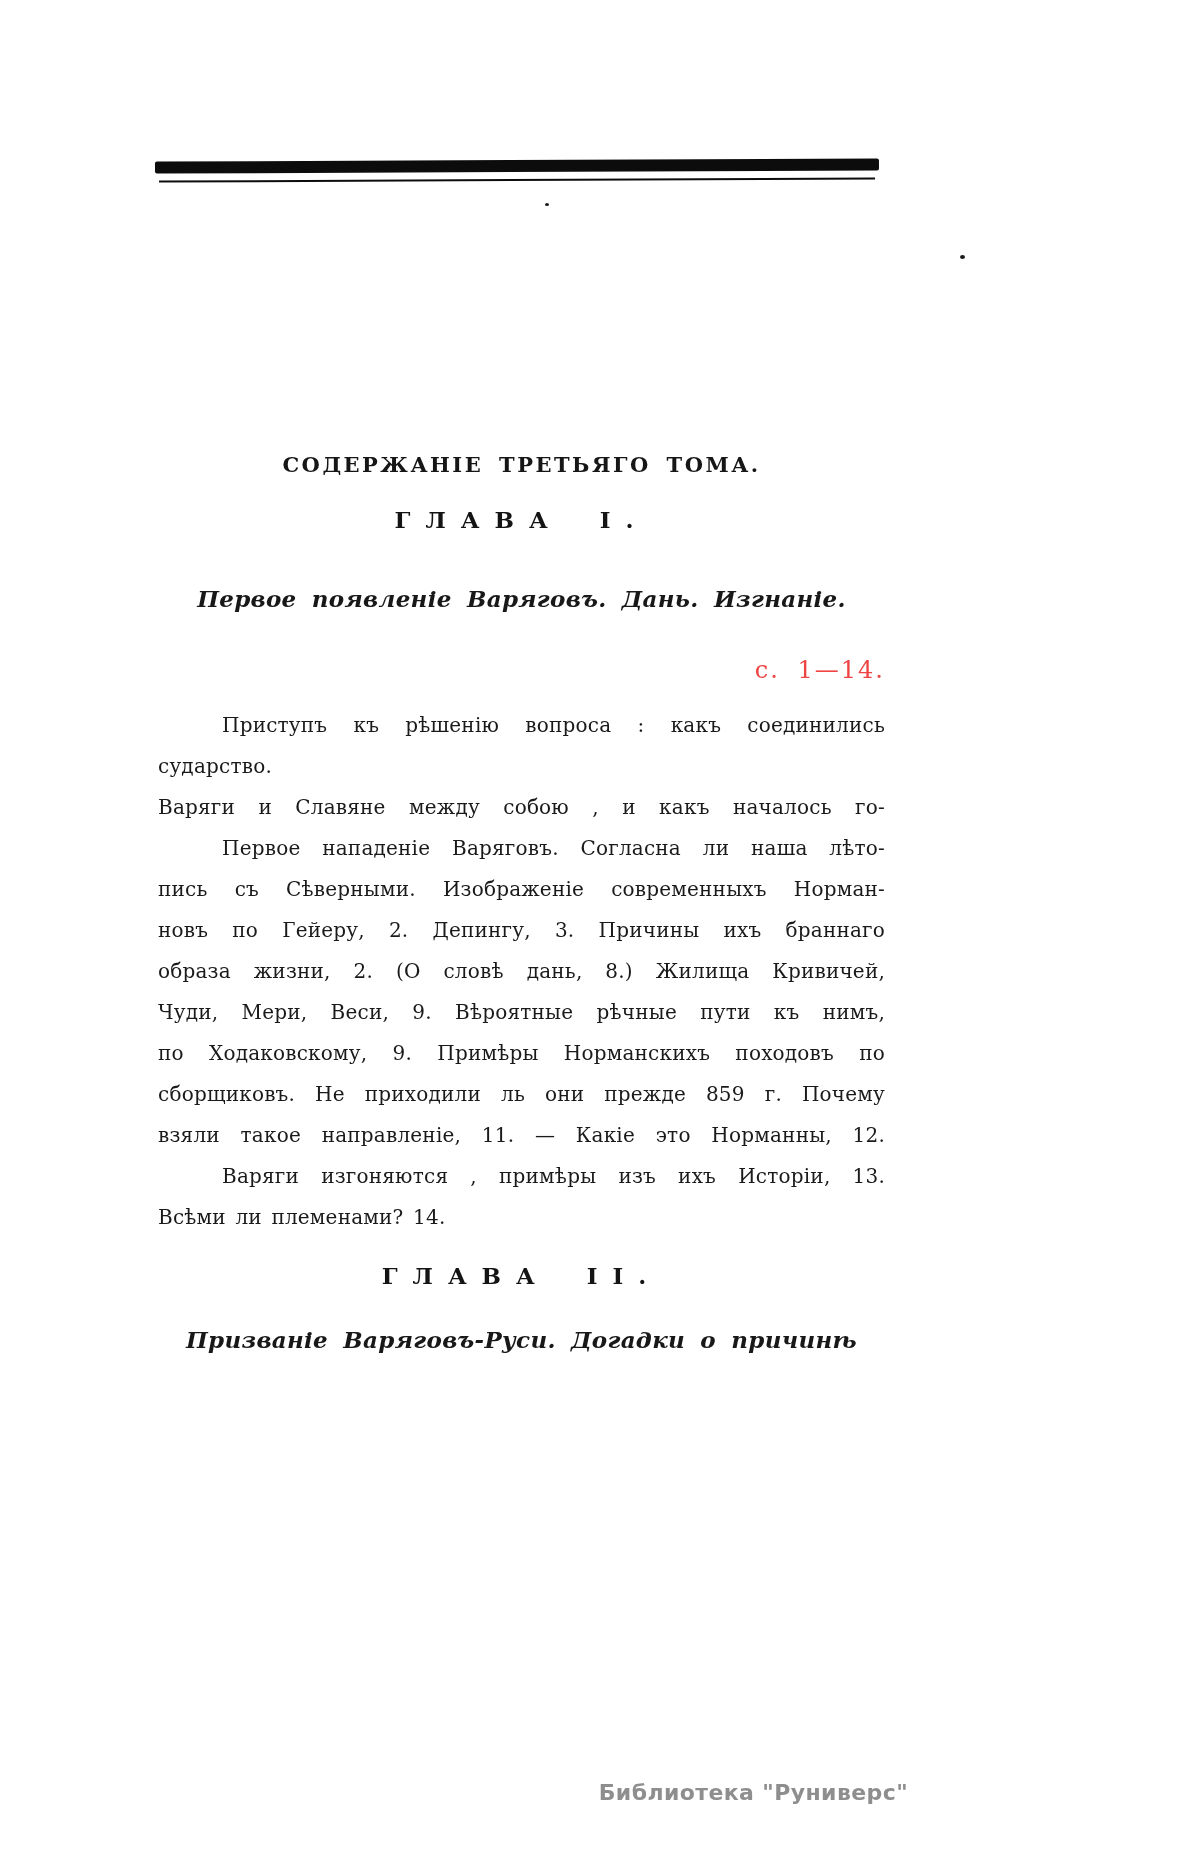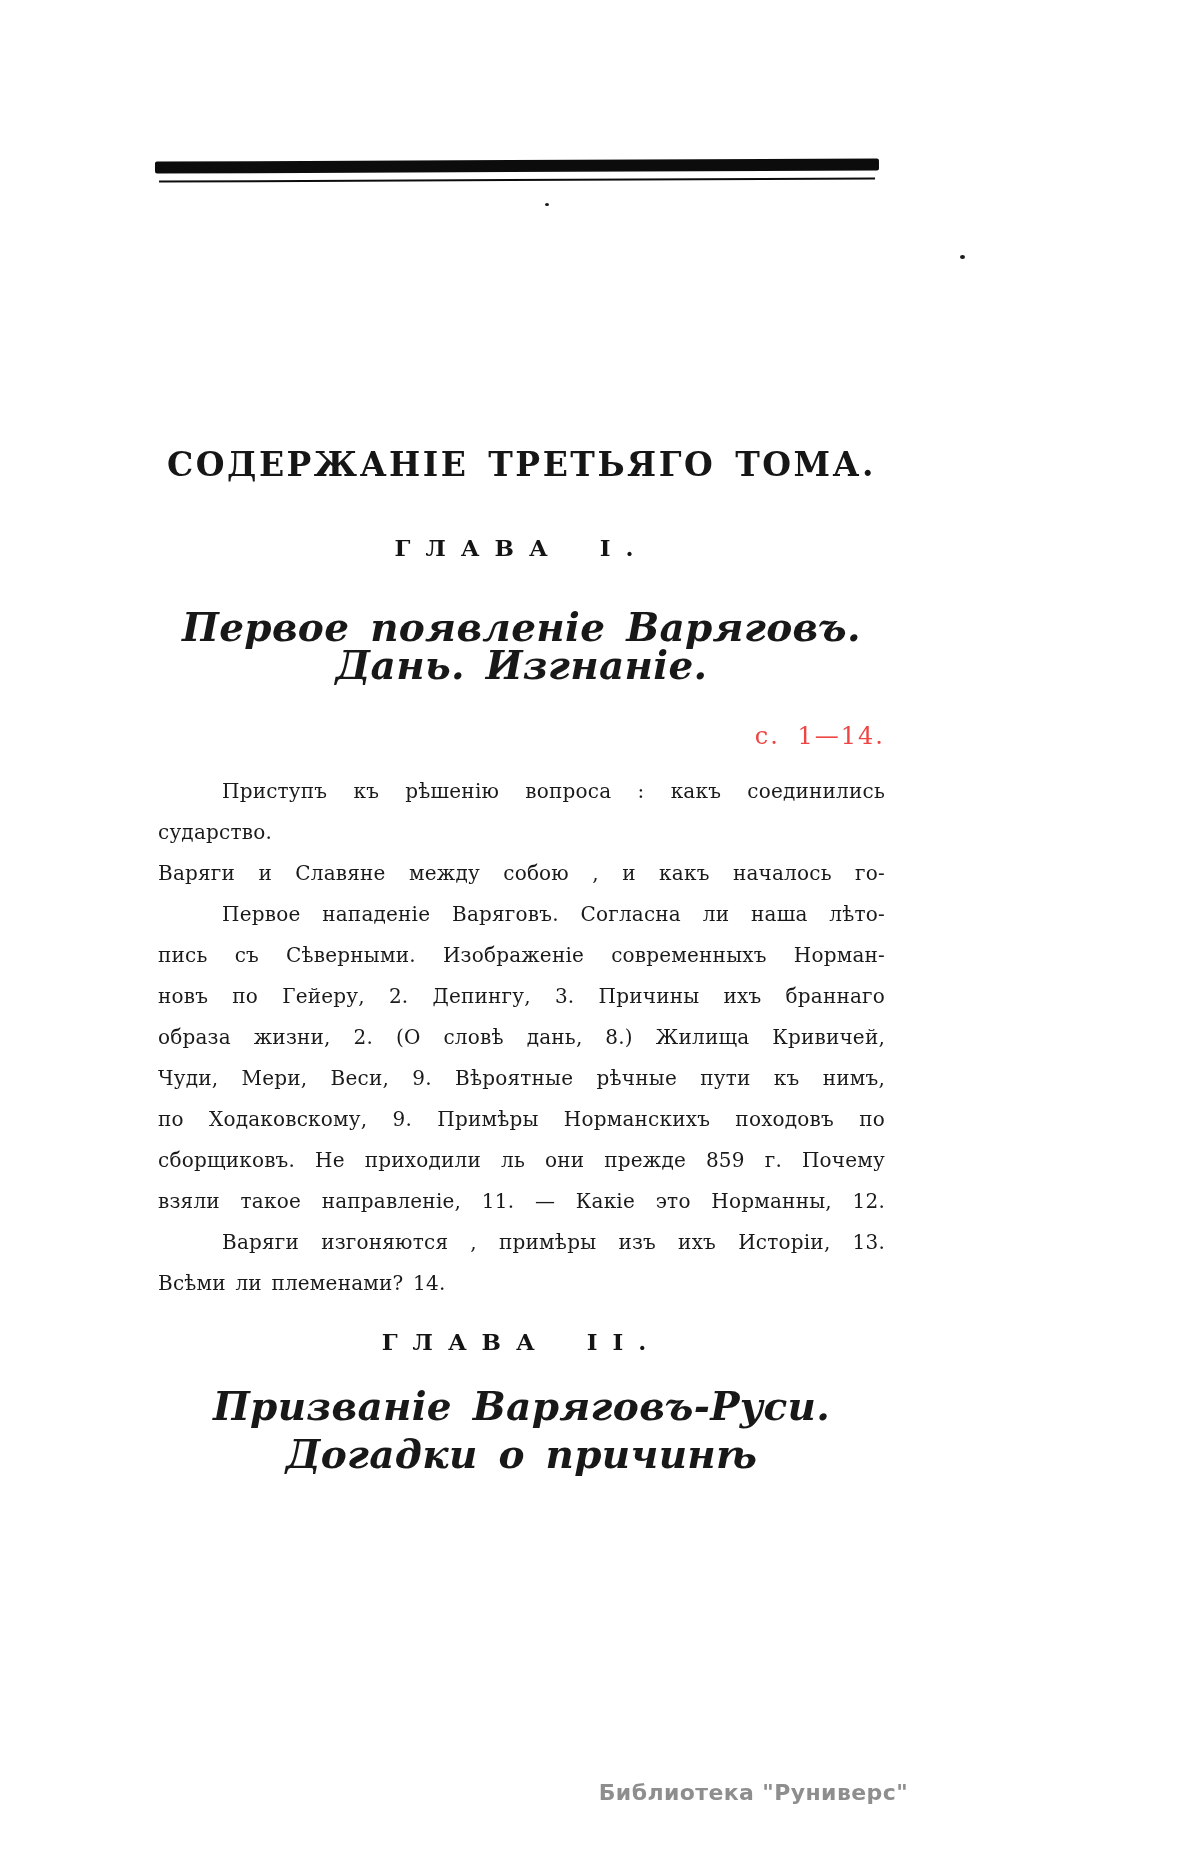--- a/index.html
+++ b/index.html
@@ -16,40 +16,40 @@
   
   .rule-wrap { margin: 160px 0 0 155px; width: 724px; transform: rotate(-0.25deg); }
   .rule-thick { height: 12px; background: #0c0c0c; border-radius: 2px; }
   .rule-thin  { height: 2px;  background: #0c0c0c; margin-top: 7px; margin-left: 4px; width: 716px; }
 
   .text-col { width: 727px; margin-left: 158px; }
 
   .doc-title {
     margin-top: 268px;
     text-align: center;
-    font-size: 33px; font-weight: 700;
+    font-size: 21px; font-weight: 700;
     letter-spacing: 2.5px; word-spacing: 6px;
     line-height: 32px;
     color: #161616;
   }
   .chapter-heading {
-    margin-top: 52px;
+    margin-top: 24px;
     text-align: center;
     font-size: 23px; font-weight: 700;
     letter-spacing: 15px; word-spacing: 14px;
     line-height: 30px;
     color: #141414;
   }
   .chapter-heading.second { margin-top: 23px; }
 
   .chapter-subtitle {
     margin-top: 45px;
     text-align: center;
     font-style: italic; font-weight: 700;
-    font-size: 39px; line-height: 38px;
+    font-size: 23px; line-height: 38px;
     word-spacing: 7px; letter-spacing: 0.3px;
     color: #181818;
   }
   .chapter-subtitle.second { margin-top: 25px; line-height: 48px; }
 
   .page-range {
     margin-top: 37px;
     text-align: right;
     font-size: 24px; letter-spacing: 2px; word-spacing: 8px;
     line-height: 30px;

